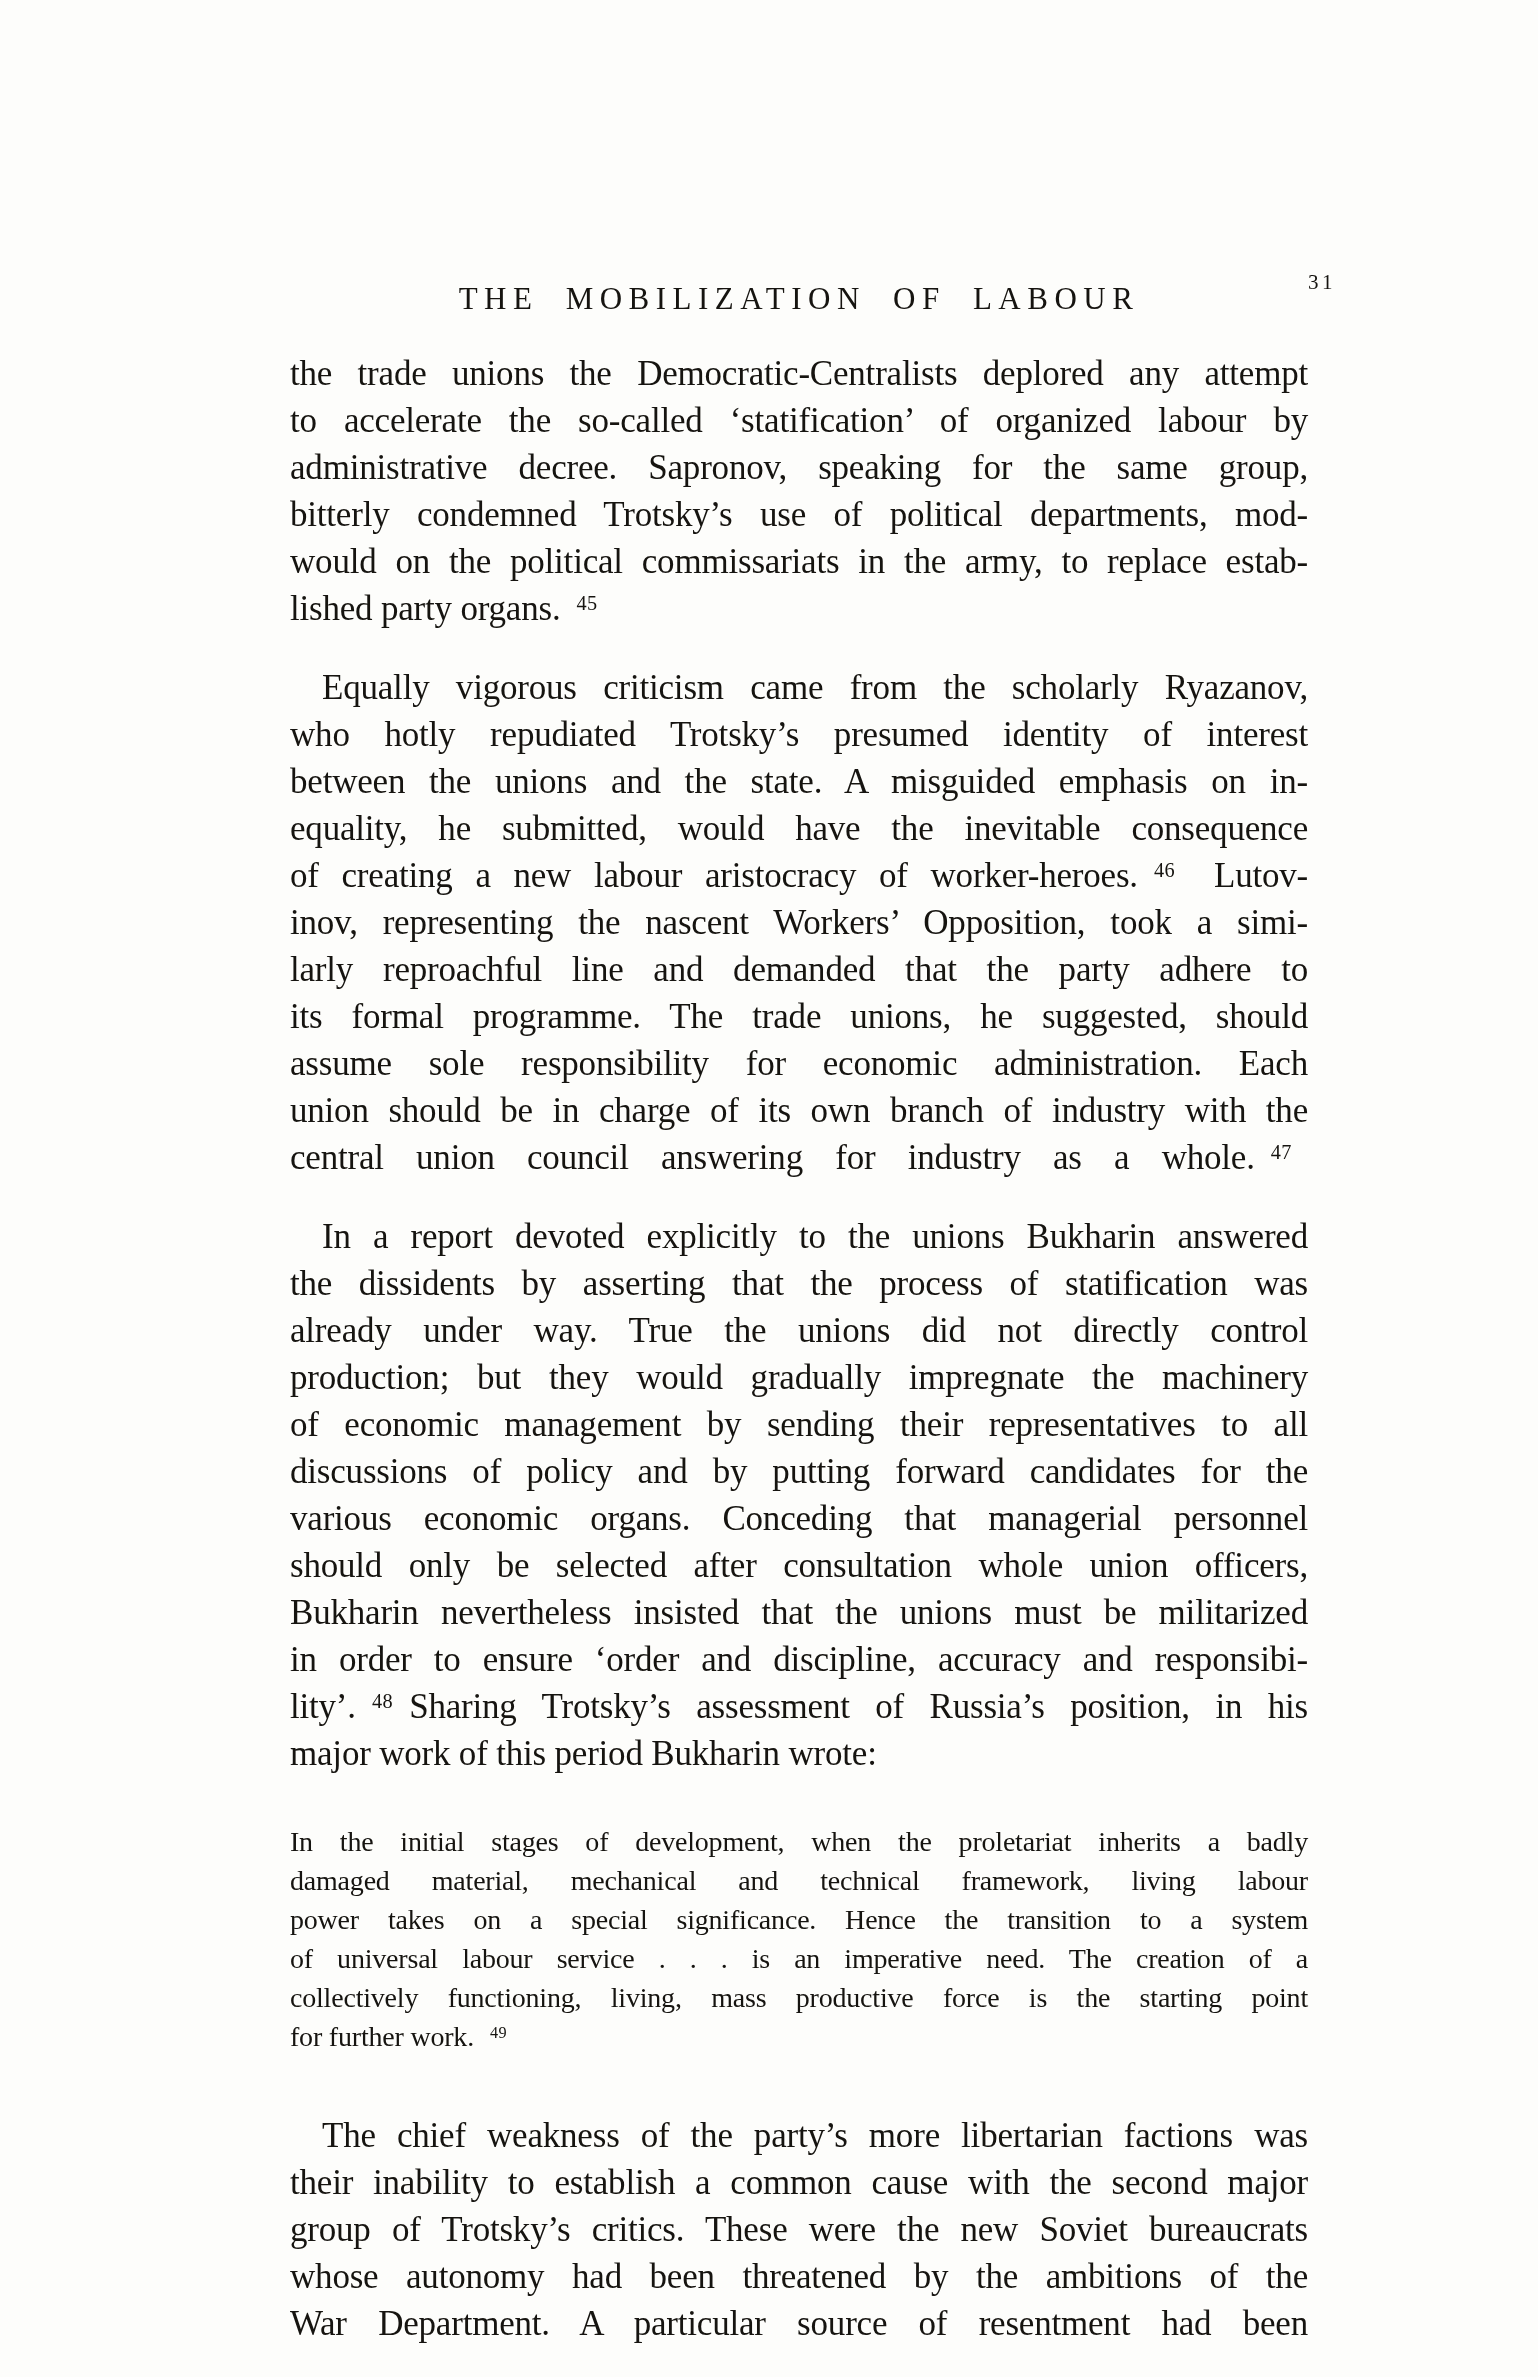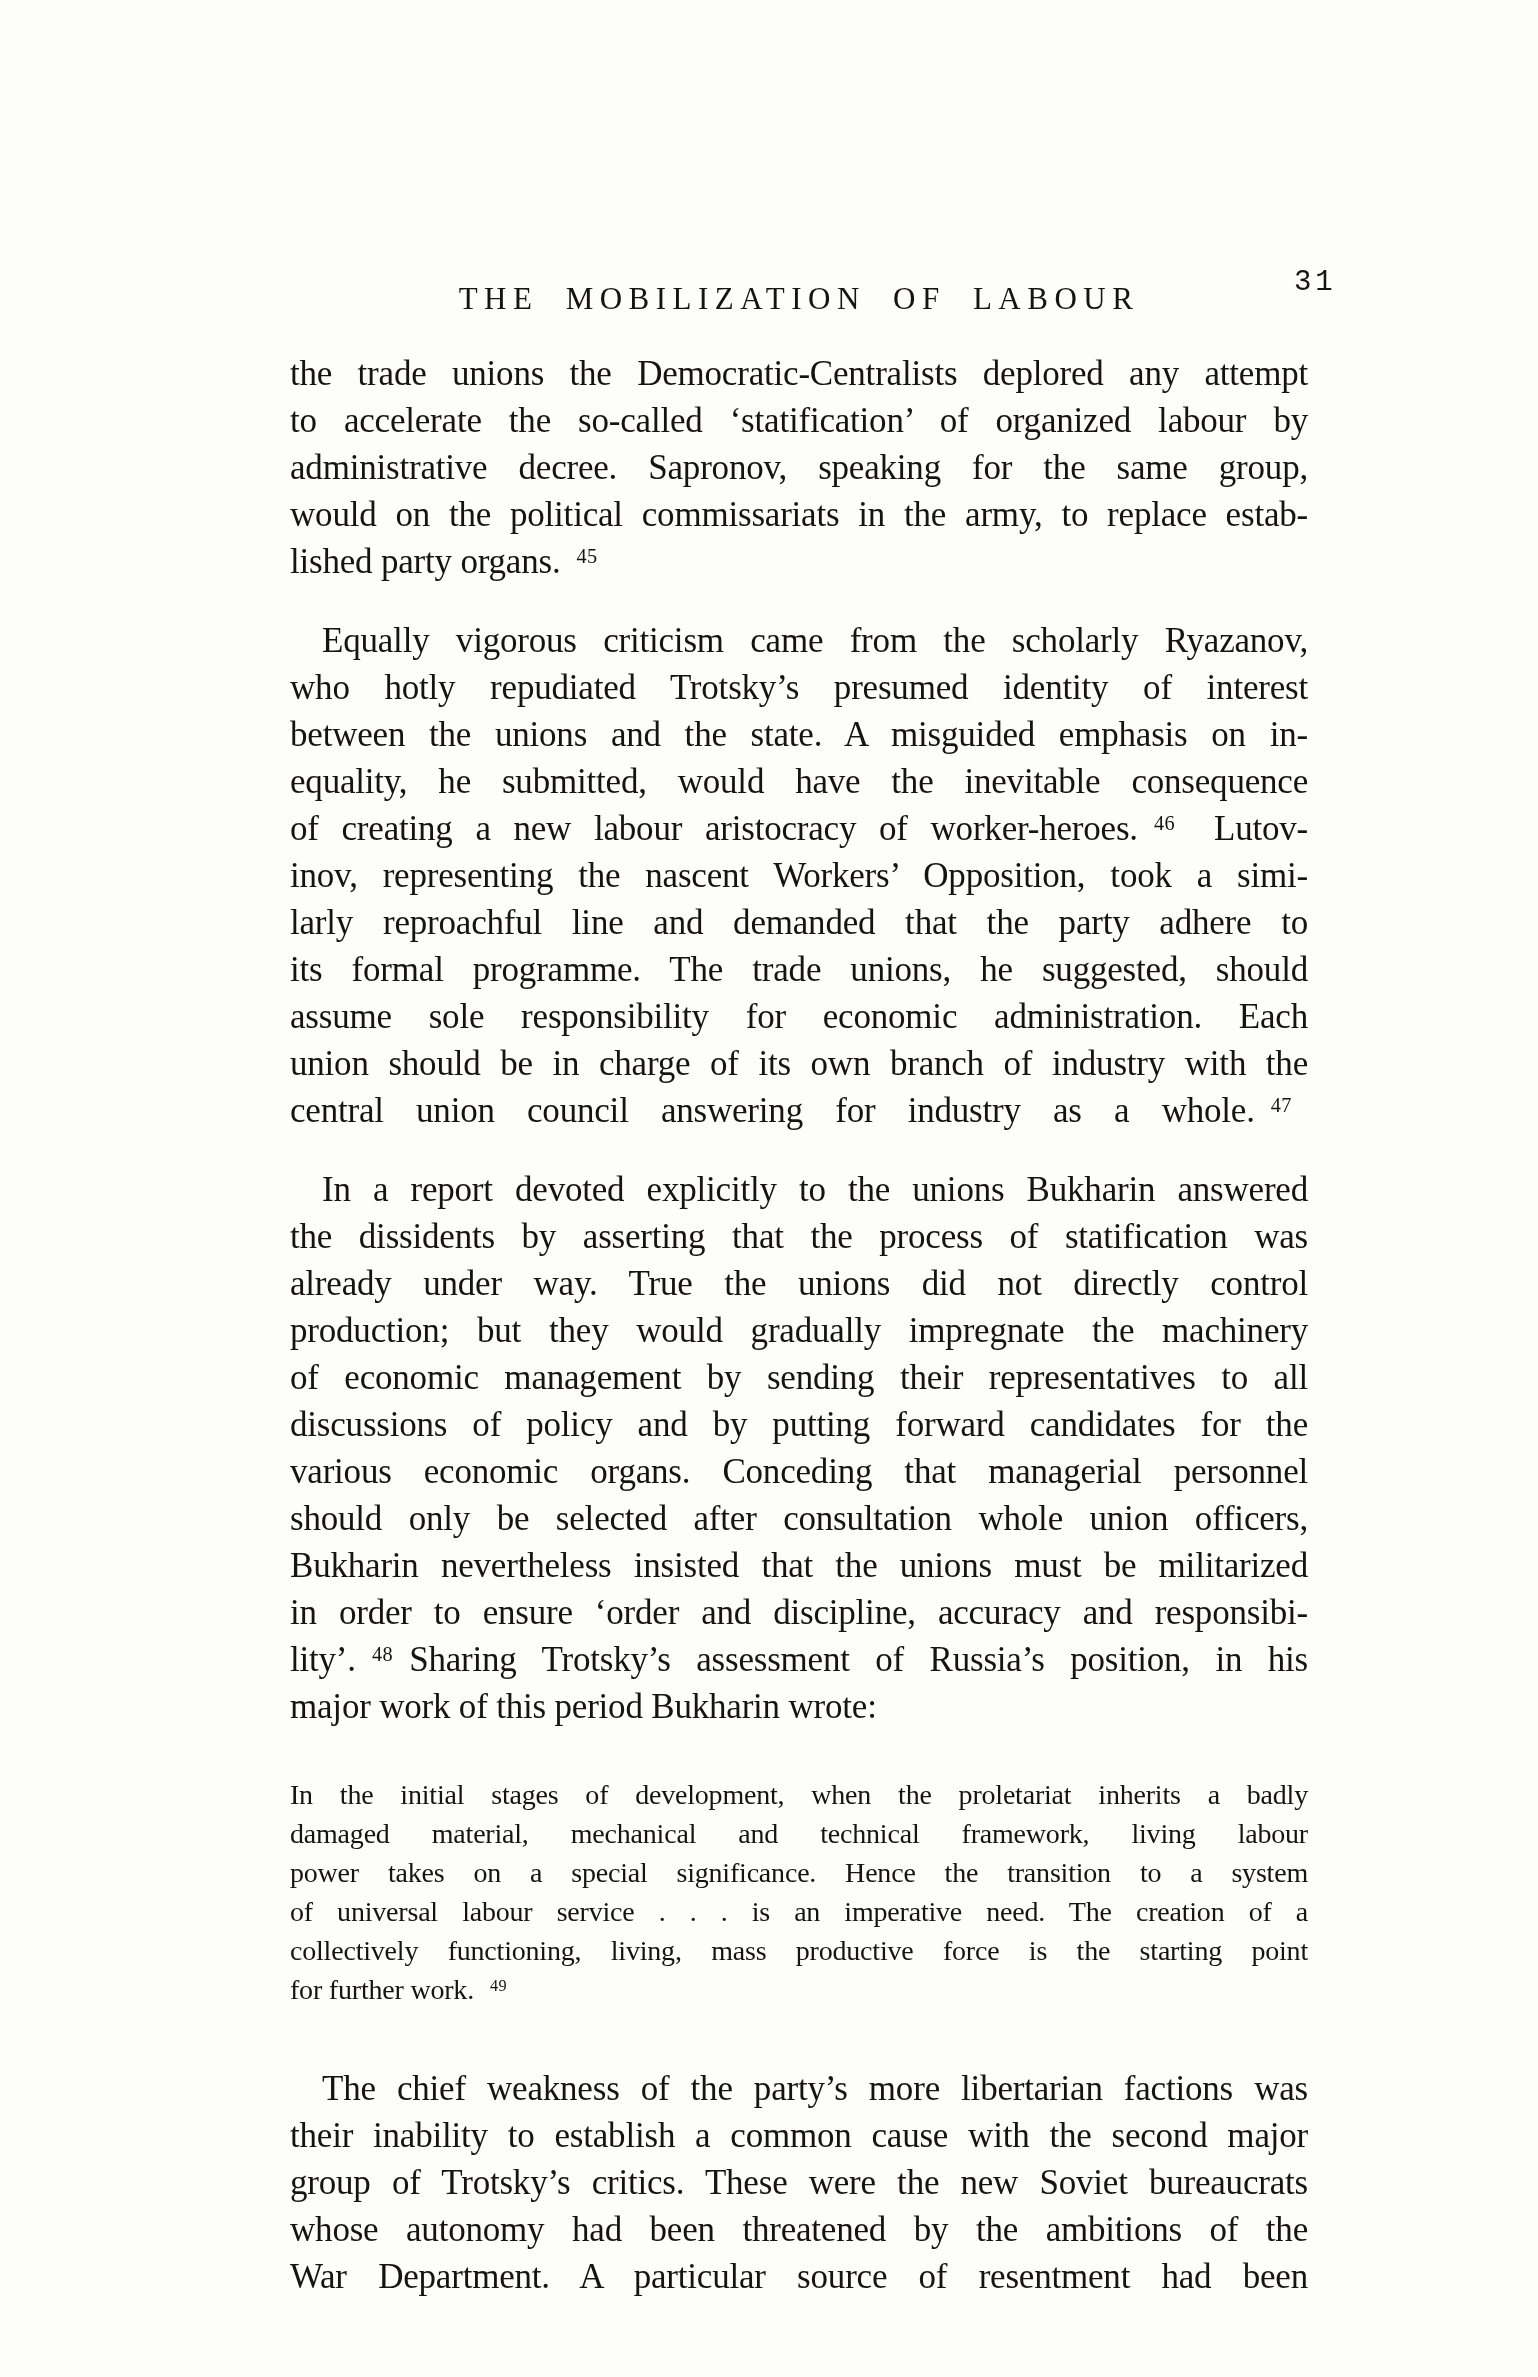--- a/index.html
+++ b/index.html
@@ -27,24 +27,23 @@
     text-align: center;
     font-size: 31px;
     line-height: 39px;
     letter-spacing: 6.5px;
     word-spacing: 13px;
   }
   .running-head .page-num {
     position: absolute;
     right: 3.7px;
     top: 0;
-    font-size: 29px;
+    font-size: 21px;
     line-height: 39px;
     letter-spacing: 3.7px;
-    font-family: Liberation Mono, monospace;
   }
   .content {
     position: absolute;
     left: 210px;
     top: 270px;
     width: 1114px;
   }
   .line {
     text-align: justify;
     text-align-last: justify;
@@ -79,20 +78,21 @@
 <div class="page">
   <div class="running-head">
     <div class="title">THE MOBILIZATION OF LABOUR</div>
     <div class="page-num">31</div>
   </div>
   <div class="content">
       <div class="para body">
         <div class="line">the trade unions the Democratic-Centralists deplored any attempt</div>
         <div class="line">to accelerate the so-called ‘statification’ of organized labour by</div>
         <div class="line">administrative decree. Sapronov, speaking for the same group,</div>
+        <div class="line">bitterly condemned Trotsky’s use of political departments, mod-</div>
         <div class="line">would on the political commissariats in the army, to replace estab-</div>
         <div class="line no-just">lished party organs.<sup class="fn">45</sup></div>
       </div>
       <div class="para body">
         <div class="line indent">Equally vigorous criticism came from the scholarly Ryazanov,</div>
         <div class="line">who hotly repudiated Trotsky’s presumed identity of interest</div>
         <div class="line">between the unions and the state. A misguided emphasis on in-</div>
         <div class="line">equality, he submitted, would have the inevitable consequence</div>
         <div class="line">of creating a new labour aristocracy of worker-heroes.<sup class="fn">46</sup> Lutov-</div>
         <div class="line">inov, representing the nascent Workers’ Opposition, took a simi-</div>

